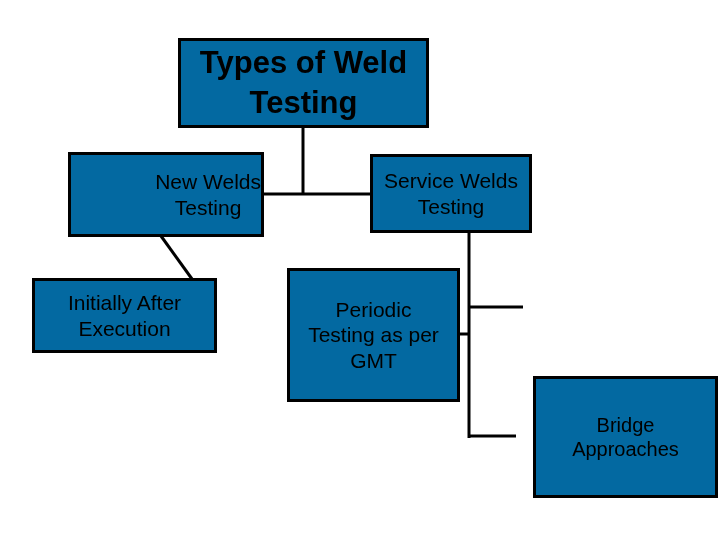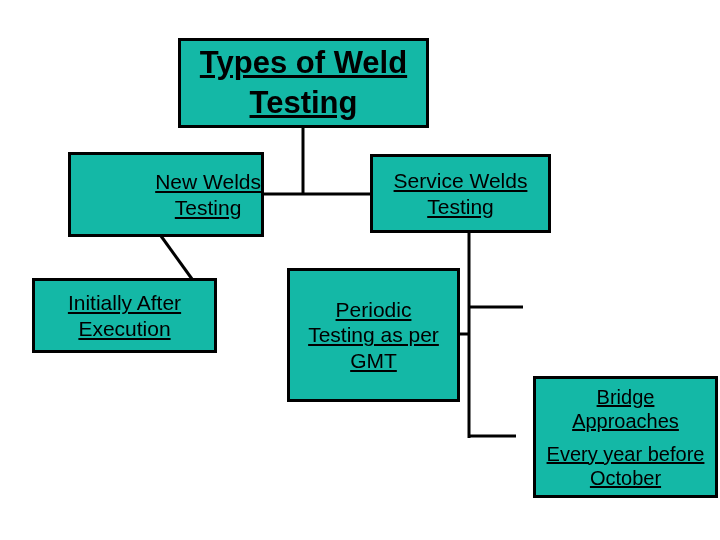--- a/index.html
+++ b/index.html
@@ -19,43 +19,42 @@
   .connectors {
     position: absolute;
     left: 0;
     top: 0;
     width: 720px;
     height: 540px;
   }
   .node {
     position: absolute;
     box-sizing: border-box;
-    background: #14b8a6;
+    background: #0369a1;
     border: 3px solid #000000;
     display: flex;
     flex-direction: column;
     align-items: center;
     justify-content: center;
     text-align: center;
-    text-decoration: underline;
   }
   .node .label {
     white-space: pre-line;
     display: block;
   }
   #node-title {
     left: 178px; top: 38px; width: 251px; height: 90px;
     font-size: 31px; font-weight: bold; line-height: 1.3;
   }
   #node-new-welds {
     left: 68px; top: 152px; width: 196px; height: 85px;
     font-size: 21px; line-height: 1.2; align-items: flex-end;
   }
   #node-service-welds {
-    left: 370px; top: 154px; width: 181px; height: 79px;
+    left: 370px; top: 154px; width: 162px; height: 79px;
     font-size: 21px; line-height: 1.2;
   }
   #node-initially {
     left: 32px; top: 278px; width: 185px; height: 75px;
     font-size: 21px; line-height: 1.2;
   }
   #node-periodic {
     left: 287px; top: 268px; width: 173px; height: 134px;
     font-size: 21px; line-height: 1.2;
   }
@@ -107,17 +106,15 @@
   <div class="node" id="node-periodic">
     <span class="label">Periodic
 Testing as per
 GMT</span>
   </div>
 
 
   <div class="node" id="node-bridge">
     <span class="label">Bridge
 Approaches</span>
-    <span class="label">Every year before
-October</span>
   </div>
 
 </div>
 
 </body></html>

